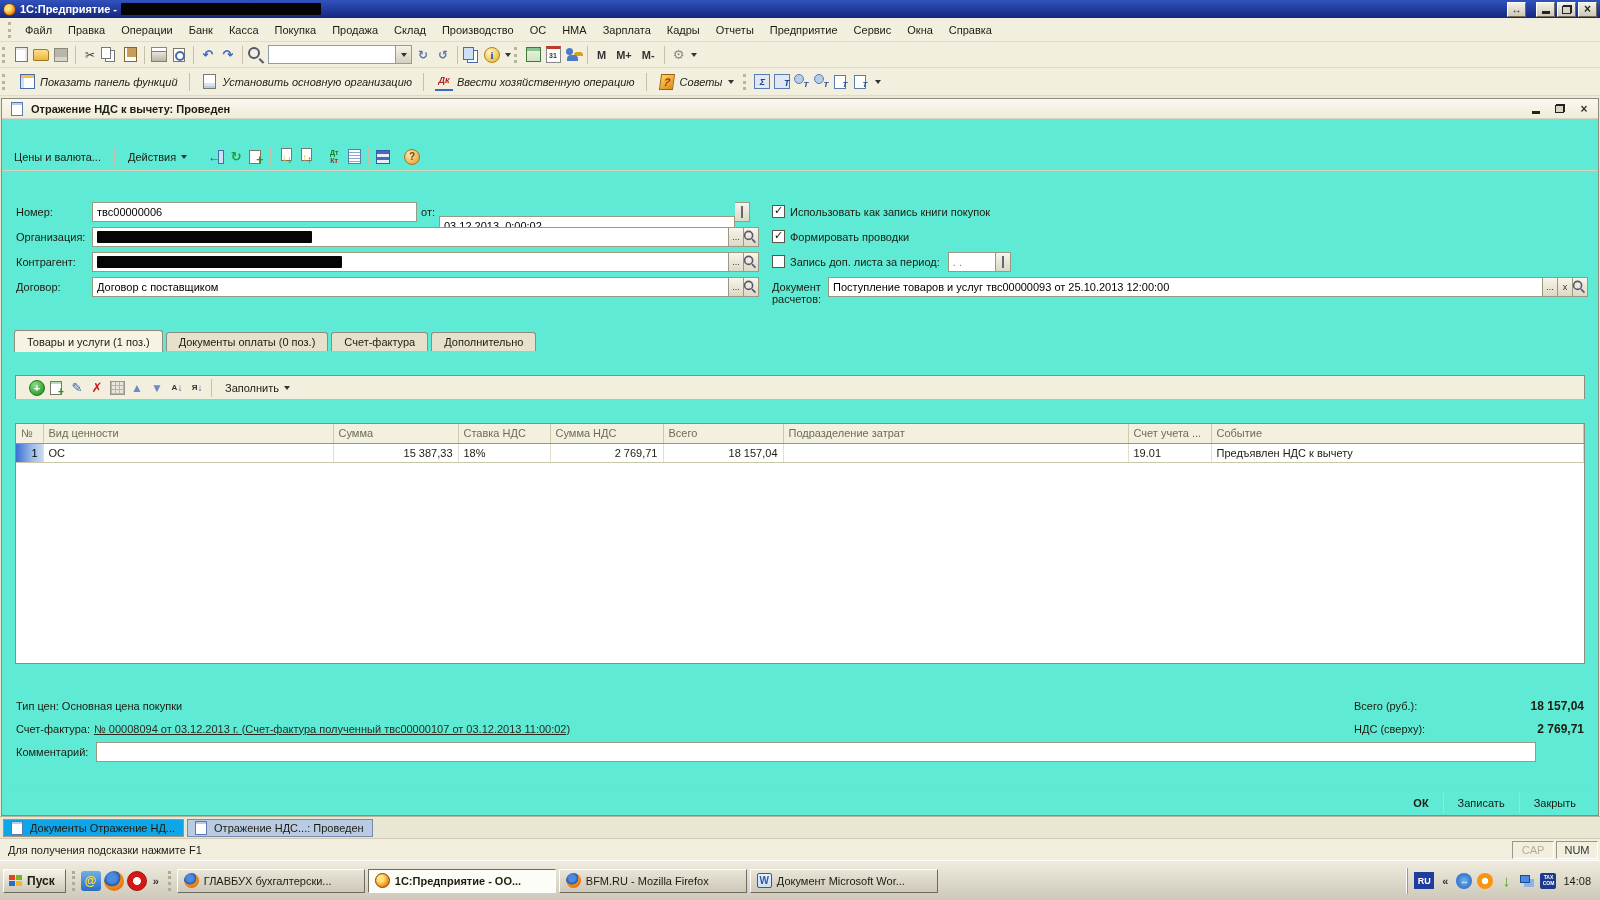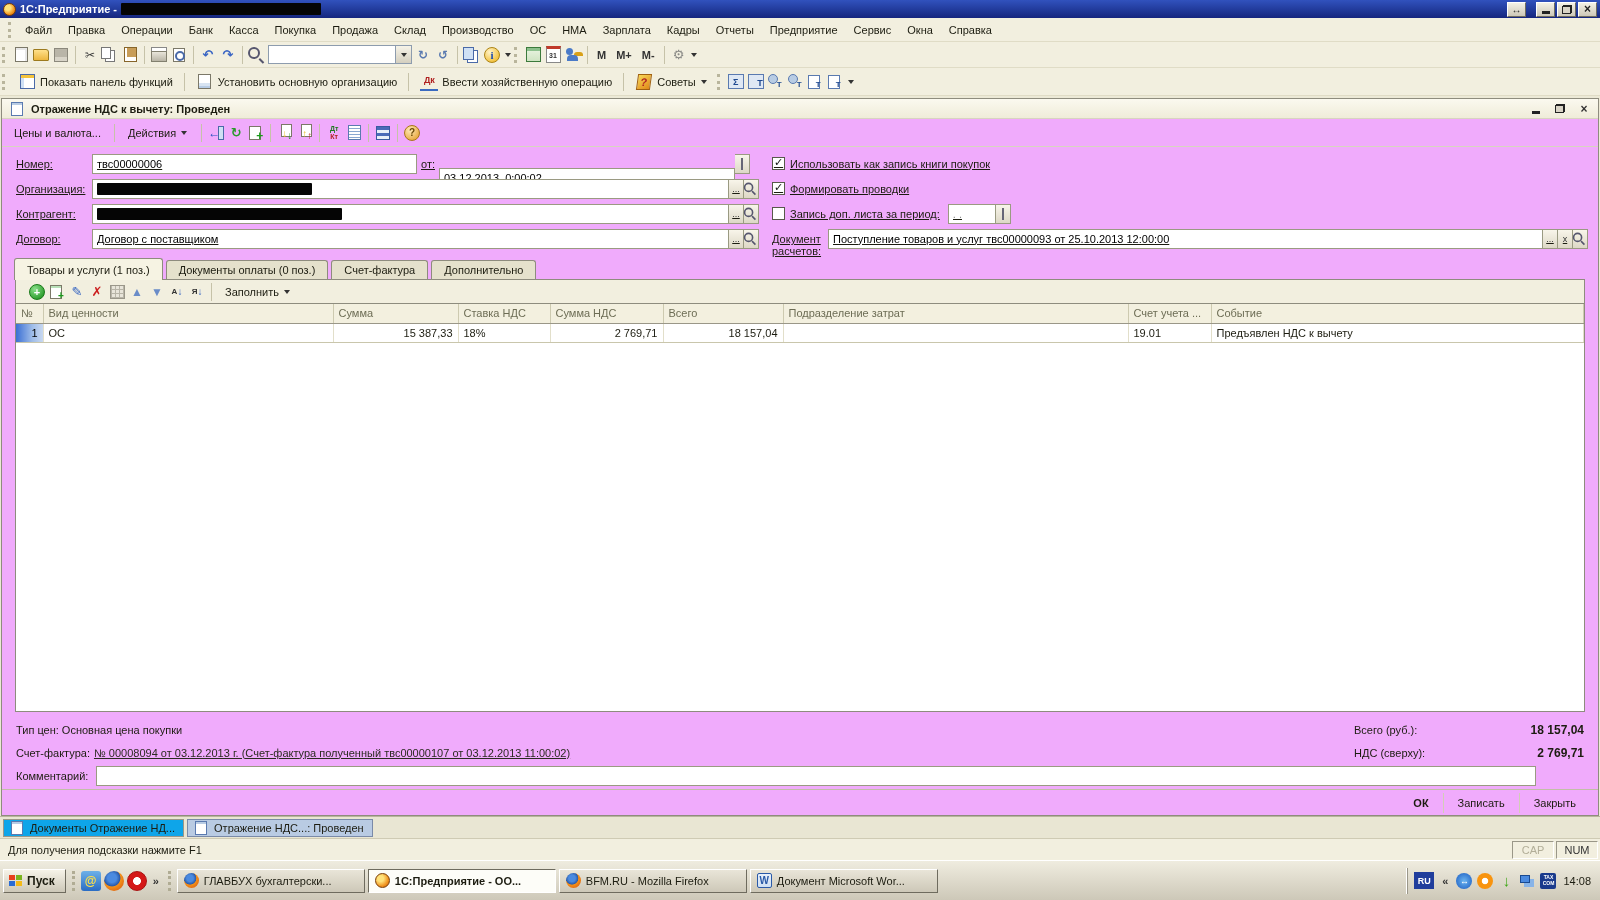--- a/index.html
+++ b/index.html
@@ -22,21 +22,21 @@
   .g-x { font-weight:bold; font-size:12px; line-height:1; }
 
   
   .menubar { height:24px; background:#f2efdf; display:flex; align-items:center; padding-left:8px; gap:2px; border-bottom:1px solid #e0dcc6; flex:none; }
   .menuitem { padding:3px 7px; white-space:nowrap; cursor:default; }
   .mgrip { width:3px; height:16px; border-left:3px dotted #b9b59c; margin-right:5px; }
 
   
   .toolbar { background:#f2efdf; display:flex; align-items:center; padding:1px 2px; gap:2px; border-bottom:1px solid #e0dcc6; flex:none; }
   .tb1 { height:26px; }
-  .tb2 { height:28px; }
+  .tb2 { height:28px;font-style:italic; }
   .sep { width:1px; height:18px; background:#c6c2a8; margin:0 3px; flex:none; }
   .ic { width:18px; height:18px; display:inline-flex; align-items:center; justify-content:center; position:relative; flex:none; font-size:12px; }
   .icbtn { border:1px solid transparent; border-radius:1px; }
   .i-page { }
   .i-page::before { content:""; width:11px; height:13px; background:#fff; border:1px solid #7b7868; box-shadow:inset -2px 2px 0 #e8e8e8; }
   .i-folder::before { content:""; width:14px; height:10px; background:linear-gradient(#ffe08a,#edb63e); border:1px solid #9c7a1e; border-radius:1px 3px 1px 1px; }
   .i-floppy::before { content:""; width:12px; height:12px; background:#b9b5a8; border:1px solid #8b887c; box-shadow:inset 0 -4px 0 #d8d4c8; }
   .i-cut { color:#3a3a3a; }
   .i-copy::before { content:""; width:8px; height:10px; background:#fff; border:1px solid #777; box-shadow:4px 3px 0 -1px #fff, 4px 3px 0 0 #777; margin:-3px 4px 0 -4px; }
   .i-paste::before { content:""; width:11px; height:13px; background:#c89d58; border:1px solid #87652a; box-shadow:inset 2px -4px 0 #fff; }
@@ -67,21 +67,21 @@
   .i-dk { font-size:9px; font-weight:bold; color:#b02020; border-bottom:2px solid #3a6ac0; line-height:1.2; }
   .i-tips::before { content:"?"; width:12px; height:14px; background:linear-gradient(140deg,#f8d858,#e08818); border:1px solid #a06010; transform:skew(-8deg); color:#b02020; font-weight:bold; font-size:11px; display:flex; align-items:center; justify-content:center; }
   .i-rept::before { content:"Σ"; width:14px; height:13px; background:#dfe8f4; border:1px solid #5a7ab0; color:#204a90; font-size:9px; font-weight:bold; display:flex; align-items:center; justify-content:center; }
   .i-rept2::before { content:"T"; width:14px; height:13px; background:#dfe8f4; border:1px solid #5a7ab0; color:#204a90; font-size:9px; font-weight:bold; display:flex; align-items:flex-end; justify-content:flex-end; }
   .i-repu::before { content:""; width:8px; height:8px; border-radius:50%; background:#b8cce4; border:1px solid #5a7ab0; margin:-6px 0 0 -6px; }
   .i-repu::after { content:"T"; position:absolute; right:2px; bottom:1px; font-size:8px; font-weight:bold; color:#204a90; }
   .i-repd::before { content:""; width:10px; height:12px; background:#fff; border:1px solid #5a7ab0; margin-left:-4px; }
   .i-repd::after { content:"T"; position:absolute; right:3px; bottom:1px; font-size:8px; font-weight:bold; color:#204a90; }
 
   
-  .docwin { flex:1; display:flex; flex-direction:column; border:1px solid #8e8c7e; margin:2px 1px 0 1px; background:#f0abfc; min-height:0; }
+  .docwin { flex:1; display:flex; flex-direction:column; border:1px solid #8e8c7e; margin:2px 1px 0 1px; background:#5eead4; min-height:0;gap:24px; }
   .dw-title { height:20px; display:flex; align-items:center; gap:5px; padding:0 6px; border-bottom:1px solid #d8d4c0; background:linear-gradient(180deg,#fbf9ef,#efecd9); }
   .i-docsm::before { content:""; width:10px; height:12px; background:#fff; border:1px solid #5a7ab0; box-shadow:inset 0 2px 0 #b8cce4; }
   .dw-title .t { font-weight:bold; }
   .dw-ctrl { margin-left:auto; display:flex; gap:8px; align-items:center; color:#333; }
   .dwc { width:16px; height:14px; display:flex; align-items:center; justify-content:center; }
   .dw-toolbar { height:28px; display:flex; align-items:center; gap:2px; padding:0 4px; border-bottom:1px solid #d8d4c0; }
   .flatbtn { padding:4px 8px; white-space:nowrap; display:flex; align-items:center; gap:3px; }
   .i-post::before { content:"←"; color:#2050c0; font-weight:bold; font-size:12px; margin-right:-2px; }
   .i-post::after { content:""; width:9px; height:12px; background:#cfe0f4; border:1px solid #4a6aa8; }
   .i-reread::before { content:"↻"; color:#2a9a2a; font-weight:bold; font-size:13px; }
@@ -93,21 +93,21 @@
   .i-dtkt { flex-direction:column; font-size:7px; font-weight:bold; line-height:1.1; }
   .i-dtkt .dt { color:#1a7a1a; } .i-dtkt .kt { color:#b02020; }
   .i-listdoc::before { content:""; width:11px; height:13px; background:repeating-linear-gradient(180deg,#fff 0 2px,#8aa8d0 2px 3px), #fff; border:1px solid #5a7ab0; }
   .i-struct::before { content:""; width:12px; height:12px; background:repeating-linear-gradient(180deg,#4a6ab8 0 3px,#e8eef8 3px 6px); border:1px solid #3a5aa0; }
   .i-help::before { content:"?"; width:14px; height:14px; border-radius:50%; background:radial-gradient(circle at 35% 30%, #ffe9b8, #e8a83e 80%); border:1px solid #a87818; color:#6b4a08; font-weight:bold; display:flex; align-items:center; justify-content:center; font-size:10px; }
 
   
   .dw-form { display:flex; padding:6px 4px 4px 14px; flex:none; }
   .form-left { width:744px; flex:none; }
   .form-right { flex:1; padding-left:12px; padding-right:6px; }
-  .frow { display:flex; align-items:center; height:21px; margin-bottom:4px;text-decoration:underline; }
+  .frow { display:flex; align-items:center; height:21px; margin-bottom:4px; }
   .flabel { width:76px; flex:none; }
   .tinput { height:20px; border:1px solid #9a9a82; background:#fff; font:inherit; padding:0 4px; }
   .sqbtn { width:15px; height:20px; flex:none; background:linear-gradient(#f8f5ea,#ddd8c6); border:1px solid #9a9a82; border-left:none; display:flex; align-items:center; justify-content:center; font-size:9px; color:#333; }
   .i-calbtn::before { content:""; width:9px; height:9px; background:repeating-linear-gradient(0deg,#8888aa 0 1px,transparent 1px 3px),repeating-linear-gradient(90deg,#8888aa 0 1px,transparent 1px 3px),#fff; border:1px solid #667; }
   .i-magsm { transform:scale(.8); }
   .cbx { width:13px; height:13px; background:#fff; border:1px solid #58584a; margin-right:5px; flex:none; display:flex; align-items:center; justify-content:center; font-size:11px; font-weight:bold; color:transparent; }
   .cbx.checked { color:#111; }
   .cbx.checked::before { content:"✓"; margin-top:-2px; }
   .twoline { width:52px; flex:none; font-size:11px; line-height:1.05; margin-right:4px;margin-top:14px; }
 

